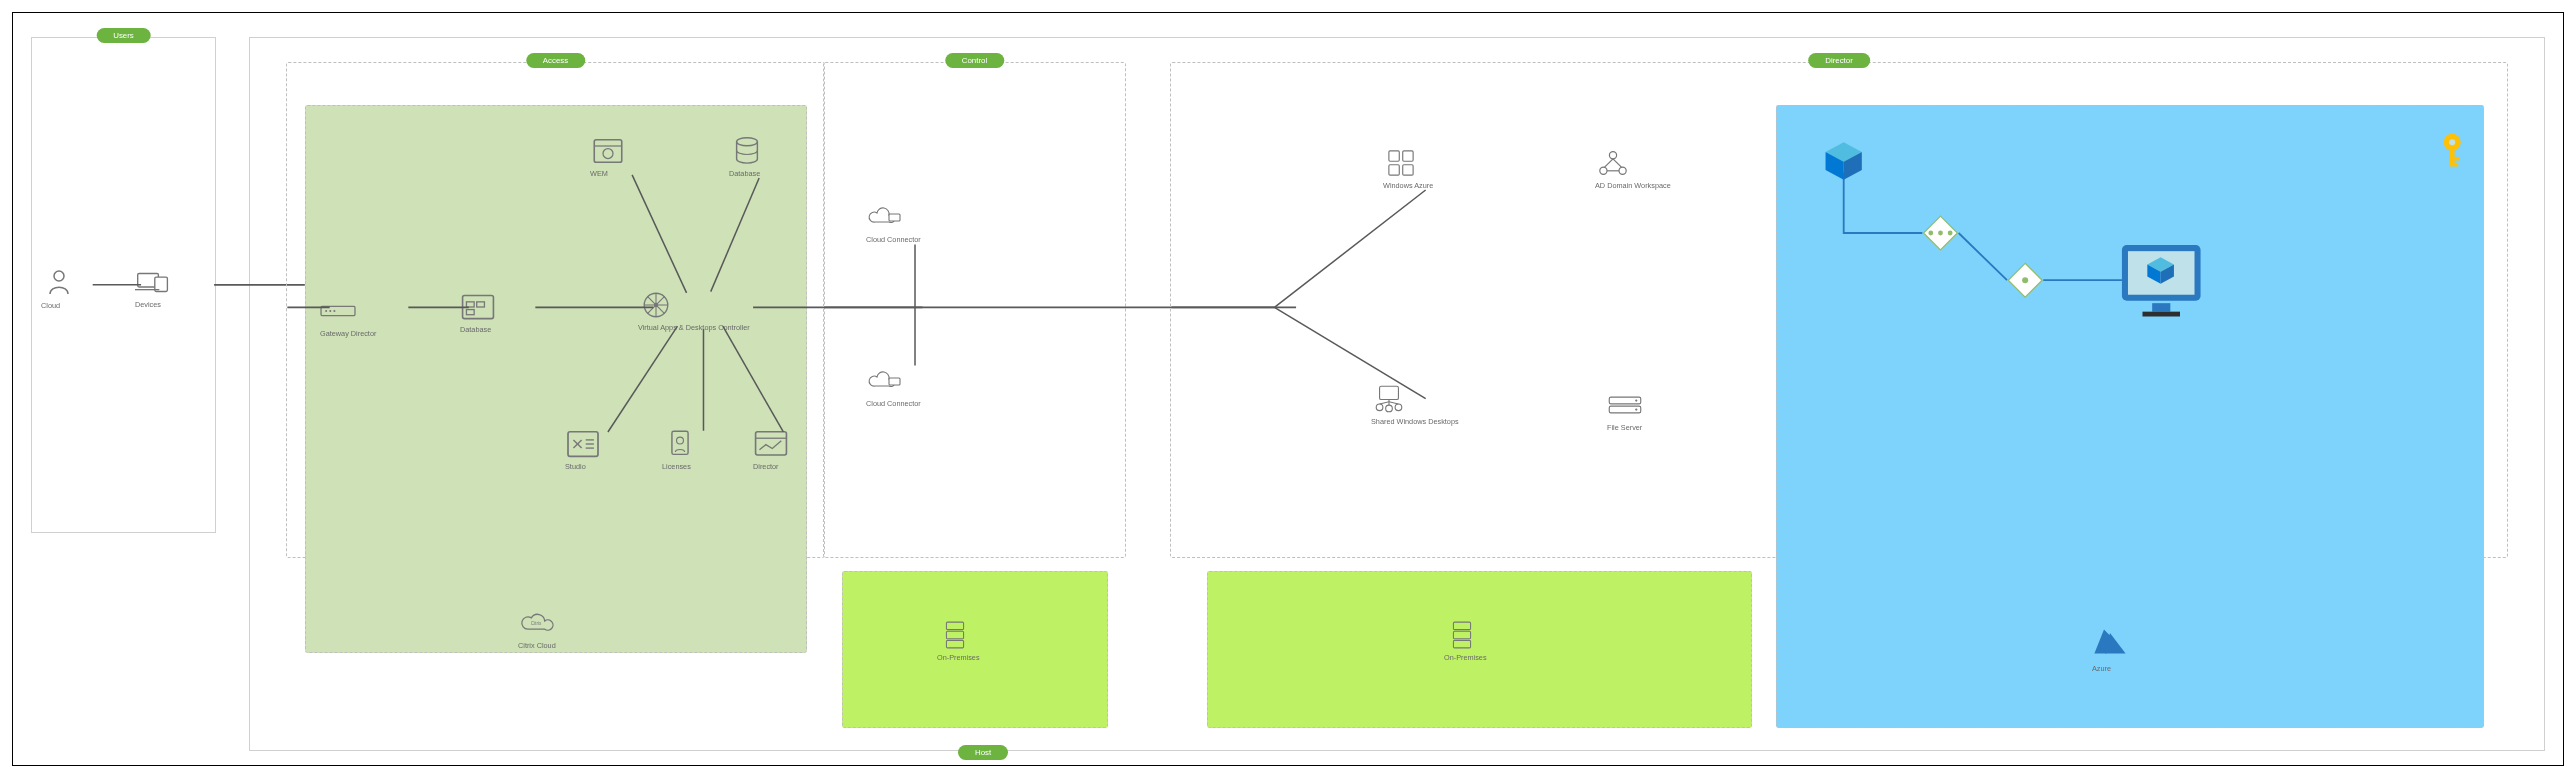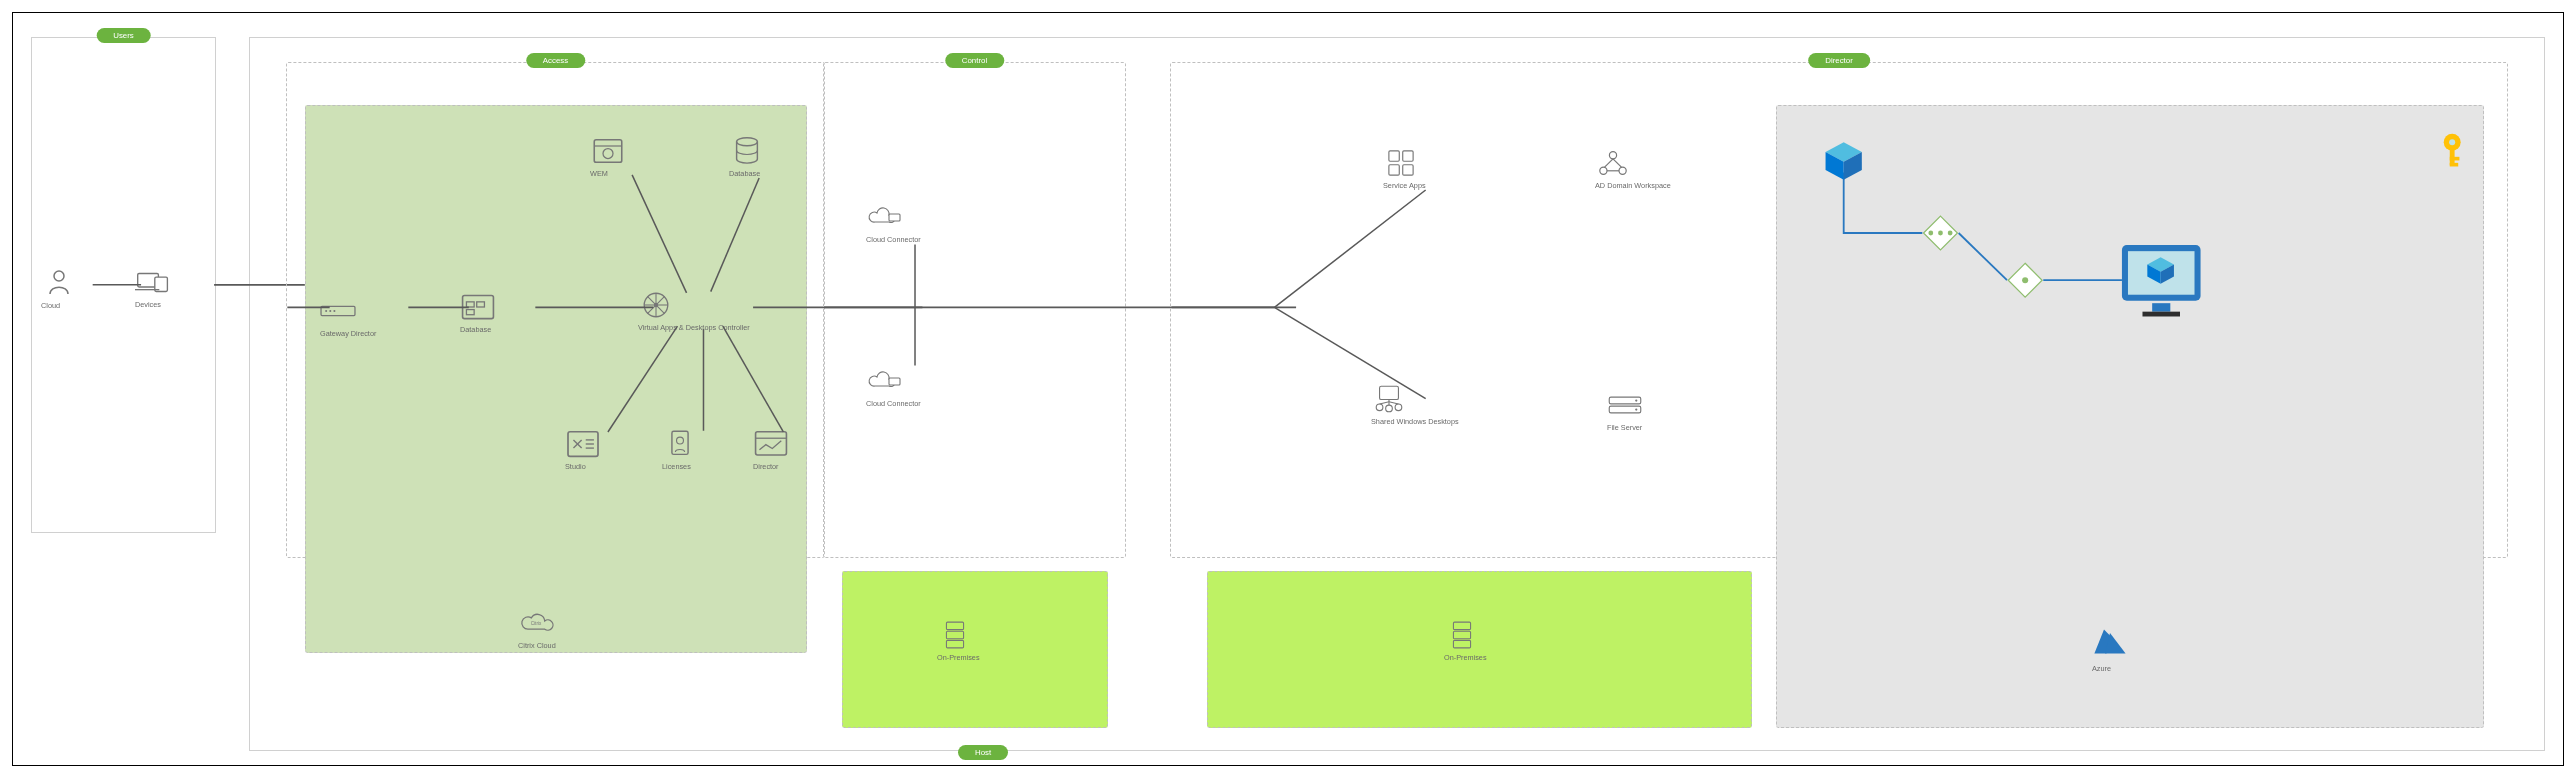--- a/index.html
+++ b/index.html
@@ -7,21 +7,21 @@
 .canvas{position:absolute;left:12px;top:12px;right:12px;bottom:12px;border:1.8px solid #000;padding:9px}
 .pill{background:#6cb33f;color:#fff;padding:3px 17px;border-radius:9.7px;font-size:7.9px;font-weight:500;display:inline-block}
 .col{position:absolute;border:0.6px solid #d0d0d0}
 .col-users{left:18px;top:24px;width:185px;height:496px}
 .col-main{left:236px;top:24px;right:18px;height:714px}
 .col-main .pill.host{position:absolute;bottom:-9.7px;left:708px}
 .pill-wrap{position:absolute;top:-9.7px;left:50%;transform:translateX(-50%)}
 .section{position:absolute;border:1.8px dashed #bfbfbf;border-radius:2.4px}
 .green-fill{background:#cee1b7}
 .grey-fill{background:#bef264}
-.blue-fill{background:#e5e5e5}
+.blue-fill{background:#7dd3fc}
 .node{position:absolute;text-align:left;width:79px}
 .node .lbl{margin-top:2.4px;font-size:7.3px;color:#6a6a6a}
 .ico{display:inline-flex;align-items:center;justify-content:center;width:36px;height:30px}
 .ico svg{width:100%;height:100%}
 svg.lines{position:absolute;left:0;top:0;pointer-events:none;overflow:visible}
 .stroke{stroke:#595959;stroke-width:2.5;fill:none}
 .azure-logo{color:#2978c0;font-size:23px}
 .cube-blue{fill:#0078d4}
 .cube-light{fill:#50bde0}
 .key{fill:#ffc107}
@@ -234,21 +234,21 @@
 
     <div class="node" style="left:212px;top:85px;width:103px">
       <div class="ico">
             <svg viewBox="0 0 52 52">
               <rect x="5" y="5" width="18" height="18" rx="2" fill="none" stroke="#777" stroke-width="2"></rect>
               <rect x="29" y="5" width="18" height="18" rx="2" fill="none" stroke="#777" stroke-width="2"></rect>
               <rect x="5" y="29" width="18" height="18" rx="2" fill="none" stroke="#777" stroke-width="2"></rect>
               <rect x="29" y="29" width="18" height="18" rx="2" fill="none" stroke="#777" stroke-width="2"></rect>
             </svg>
           </div>
-      <div class="lbl">Service Apps</div>
+      <div class="lbl">Windows Azure</div>
     </div>
     <div class="node" style="left:424px;top:85px;width:121px">
       <div class="ico">
             <svg viewBox="0 0 56 50">
               <circle cx="28" cy="12" r="6" fill="none" stroke="#777" stroke-width="2"></circle>
               <circle cx="12" cy="38" r="6" fill="none" stroke="#777" stroke-width="2"></circle>
               <circle cx="44" cy="38" r="6" fill="none" stroke="#777" stroke-width="2"></circle>
               <line x1="28" y1="18" x2="14" y2="32" stroke="#777" stroke-width="2"></line>
               <line x1="28" y1="18" x2="42" y2="32" stroke="#777" stroke-width="2"></line>
               <line x1="18" y1="38" x2="38" y2="38" stroke="#777" stroke-width="2"></line>

